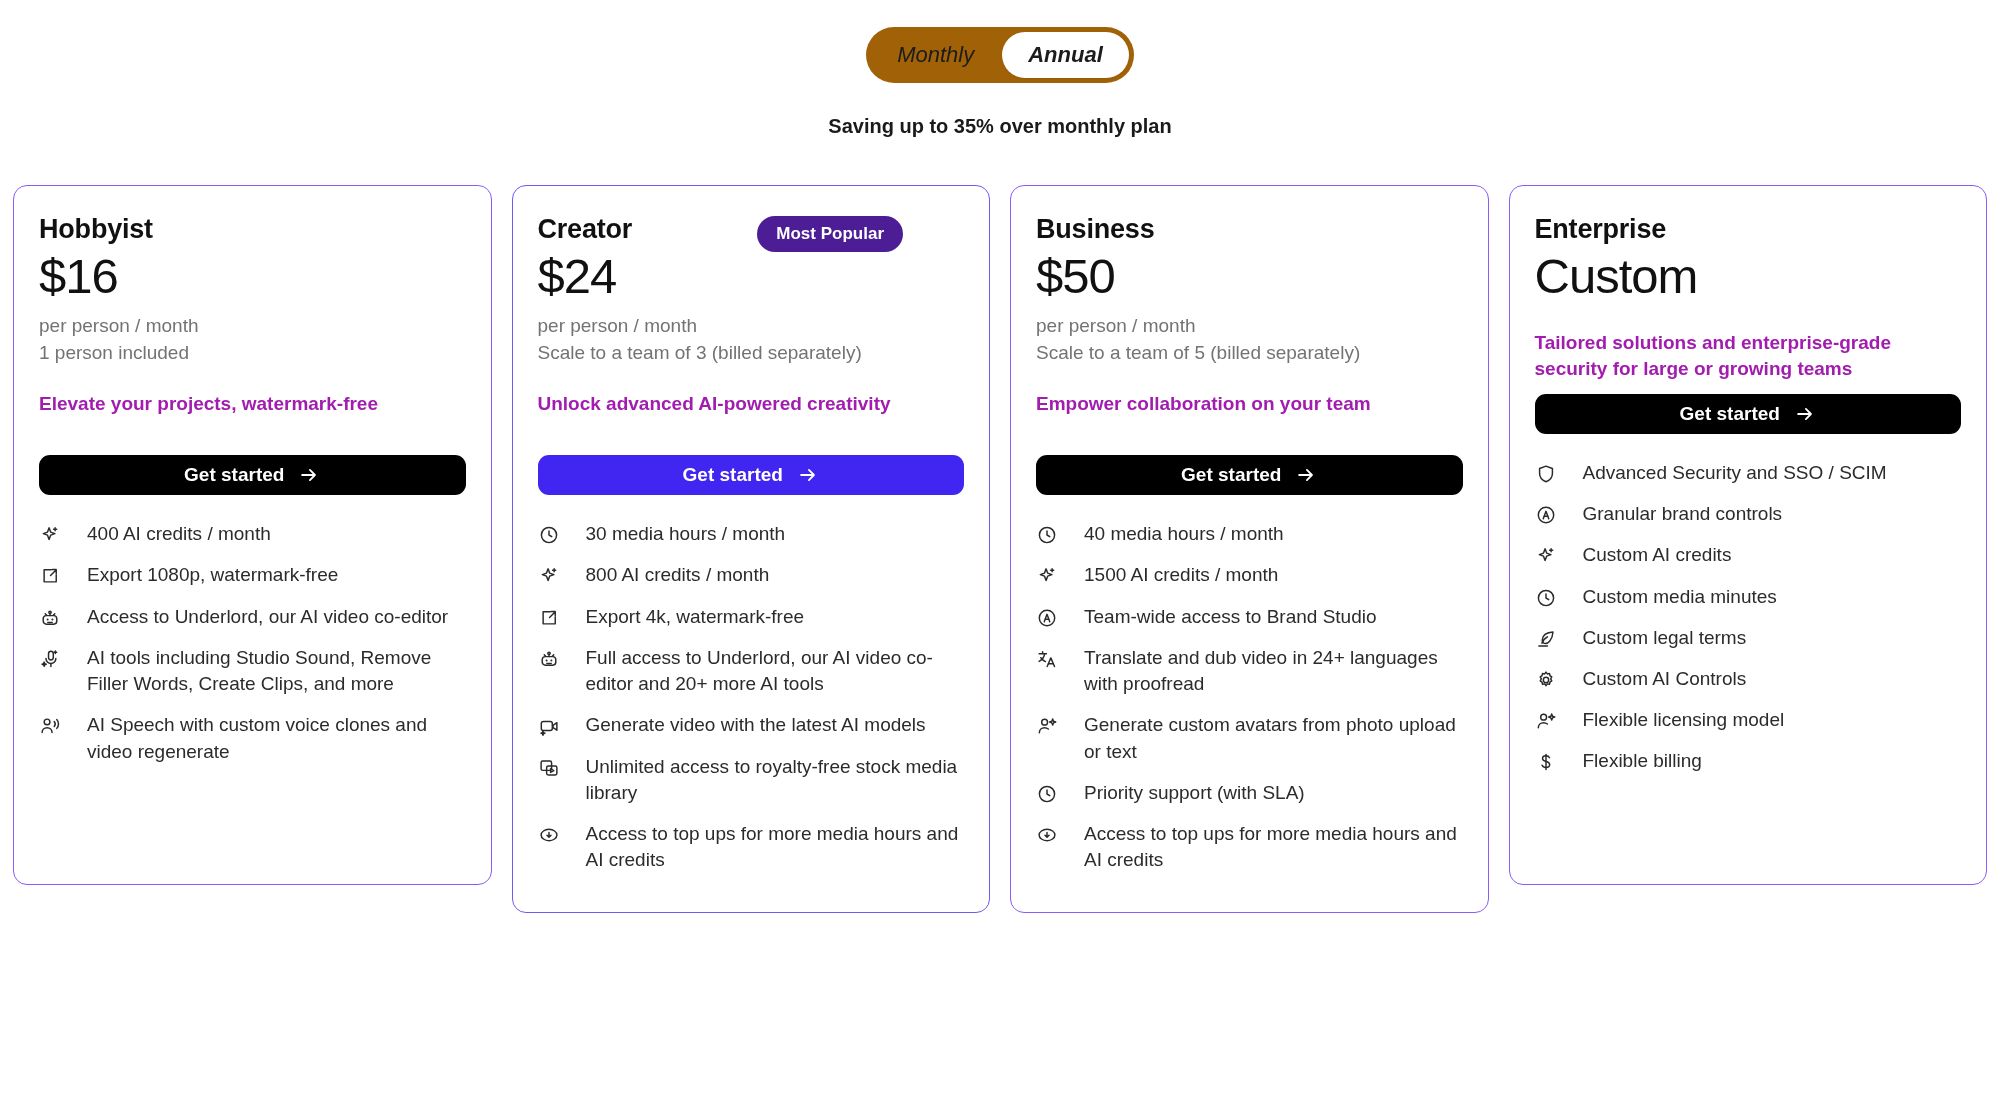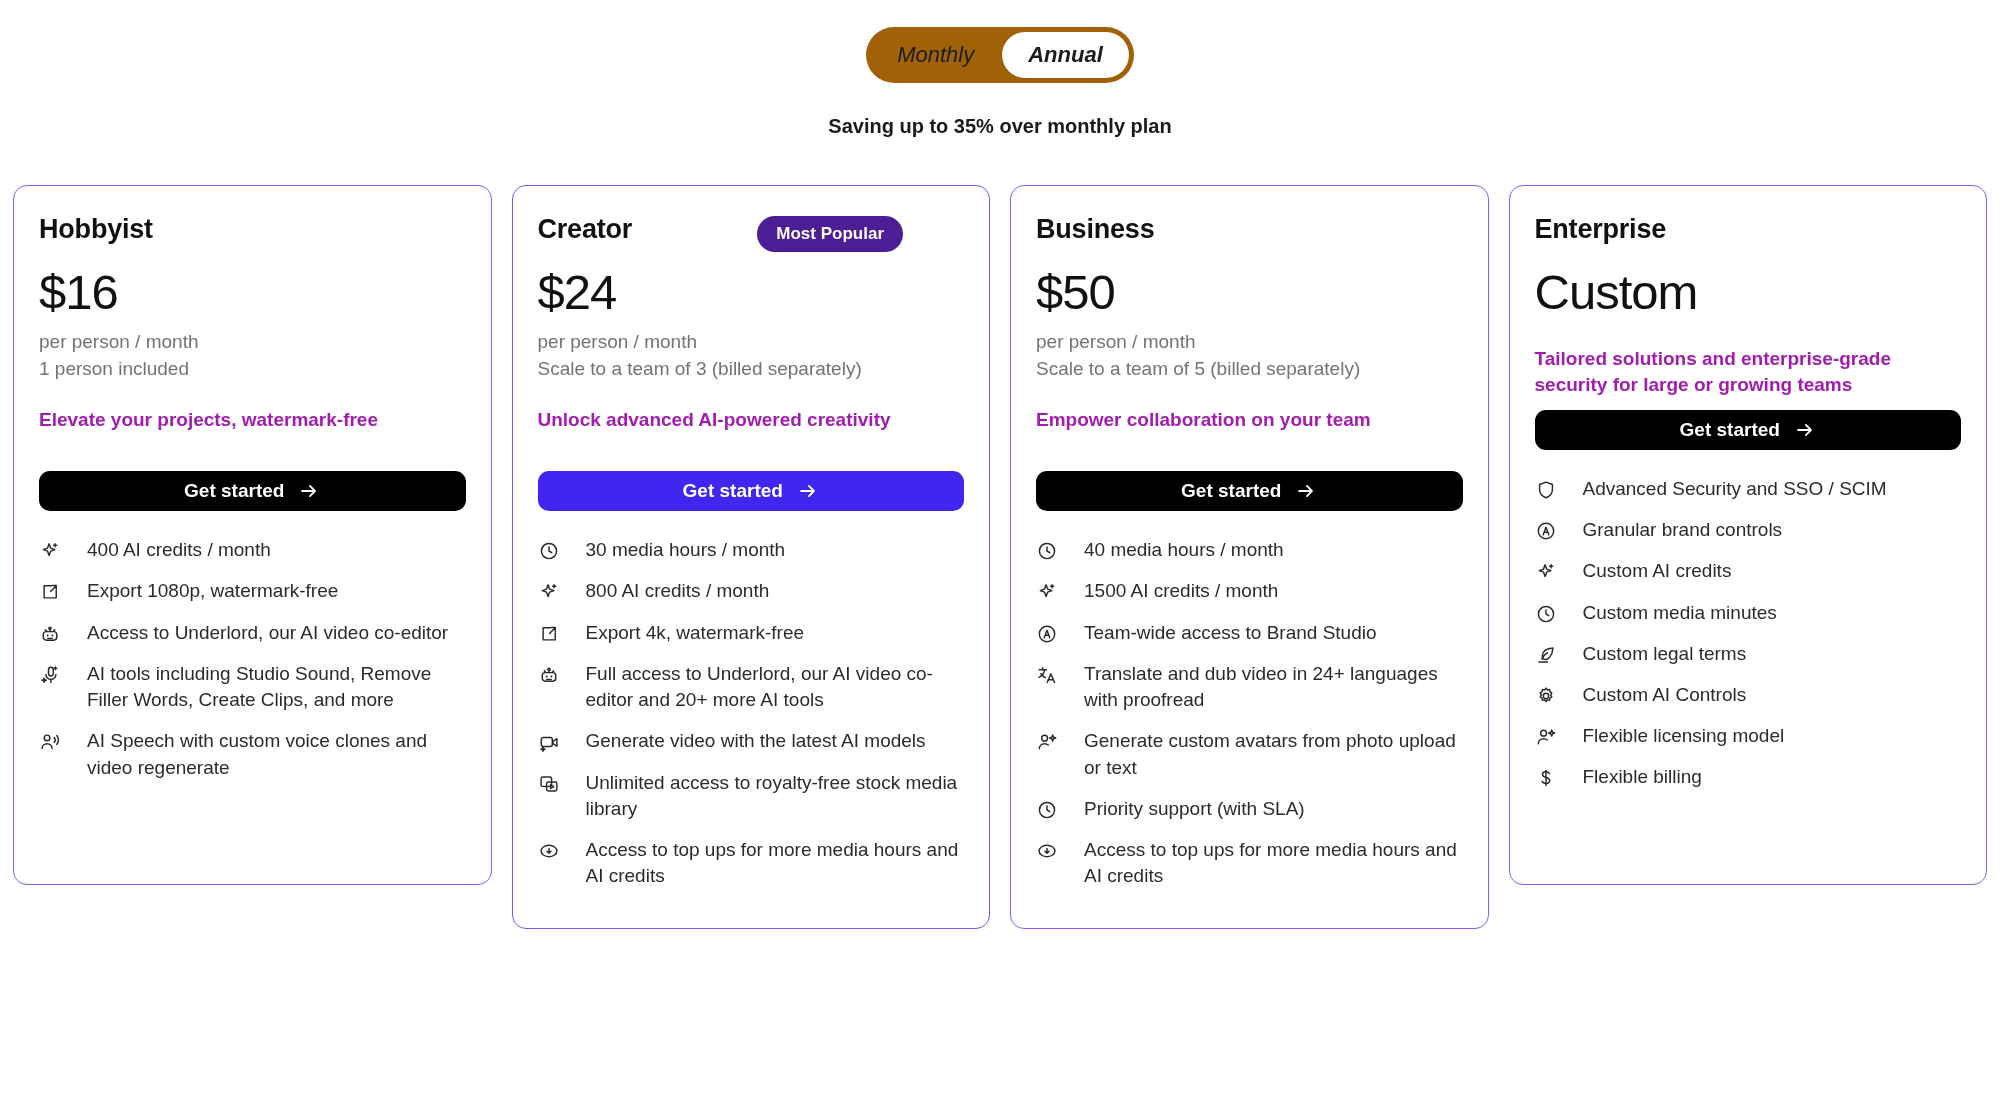--- a/index.html
+++ b/index.html
@@ -98,21 +98,21 @@
     font-size: 27px;
     font-weight: bold;
     letter-spacing: -0.2px;
     color: #111111;
   }
   .plan-price {
     font-size: 49px;
     font-weight: 400;
     letter-spacing: -1px;
     color: #111111;
-    margin-top: 20px;
+    margin-top: 4px;
     line-height: 1.12;
   }
   .plan-meta {
     font-size: 19px;
     color: #737373;
     margin-top: 10px;
     line-height: 1.3;
   }
   .plan-meta div { margin-top: 2px; }
   .plan-tagline {

